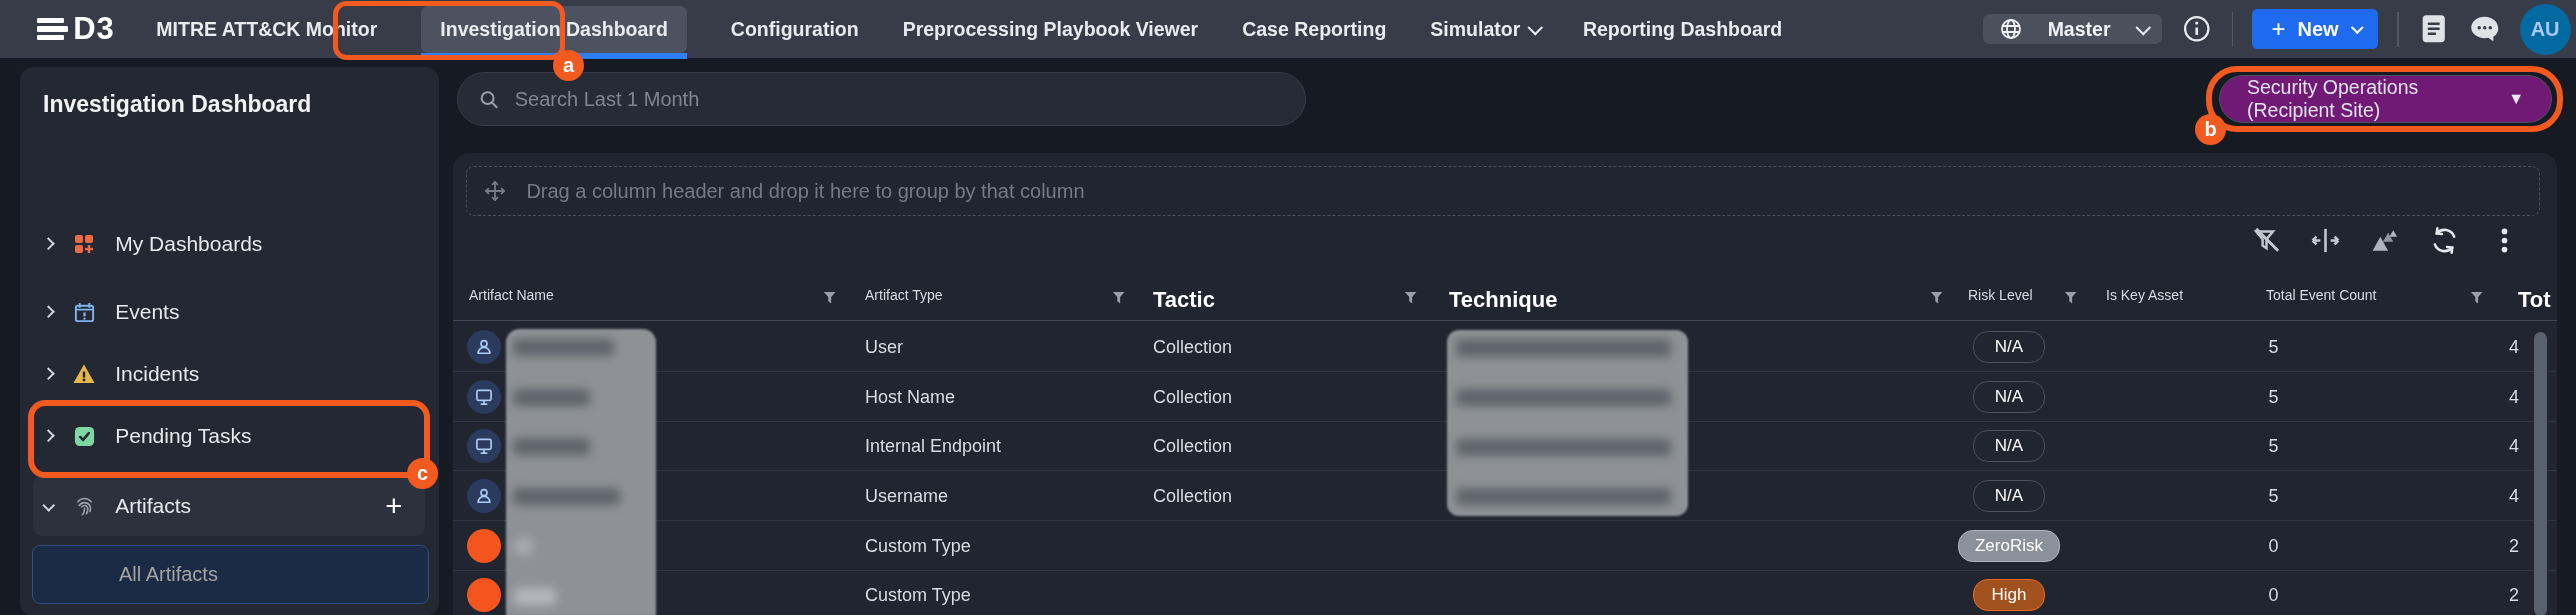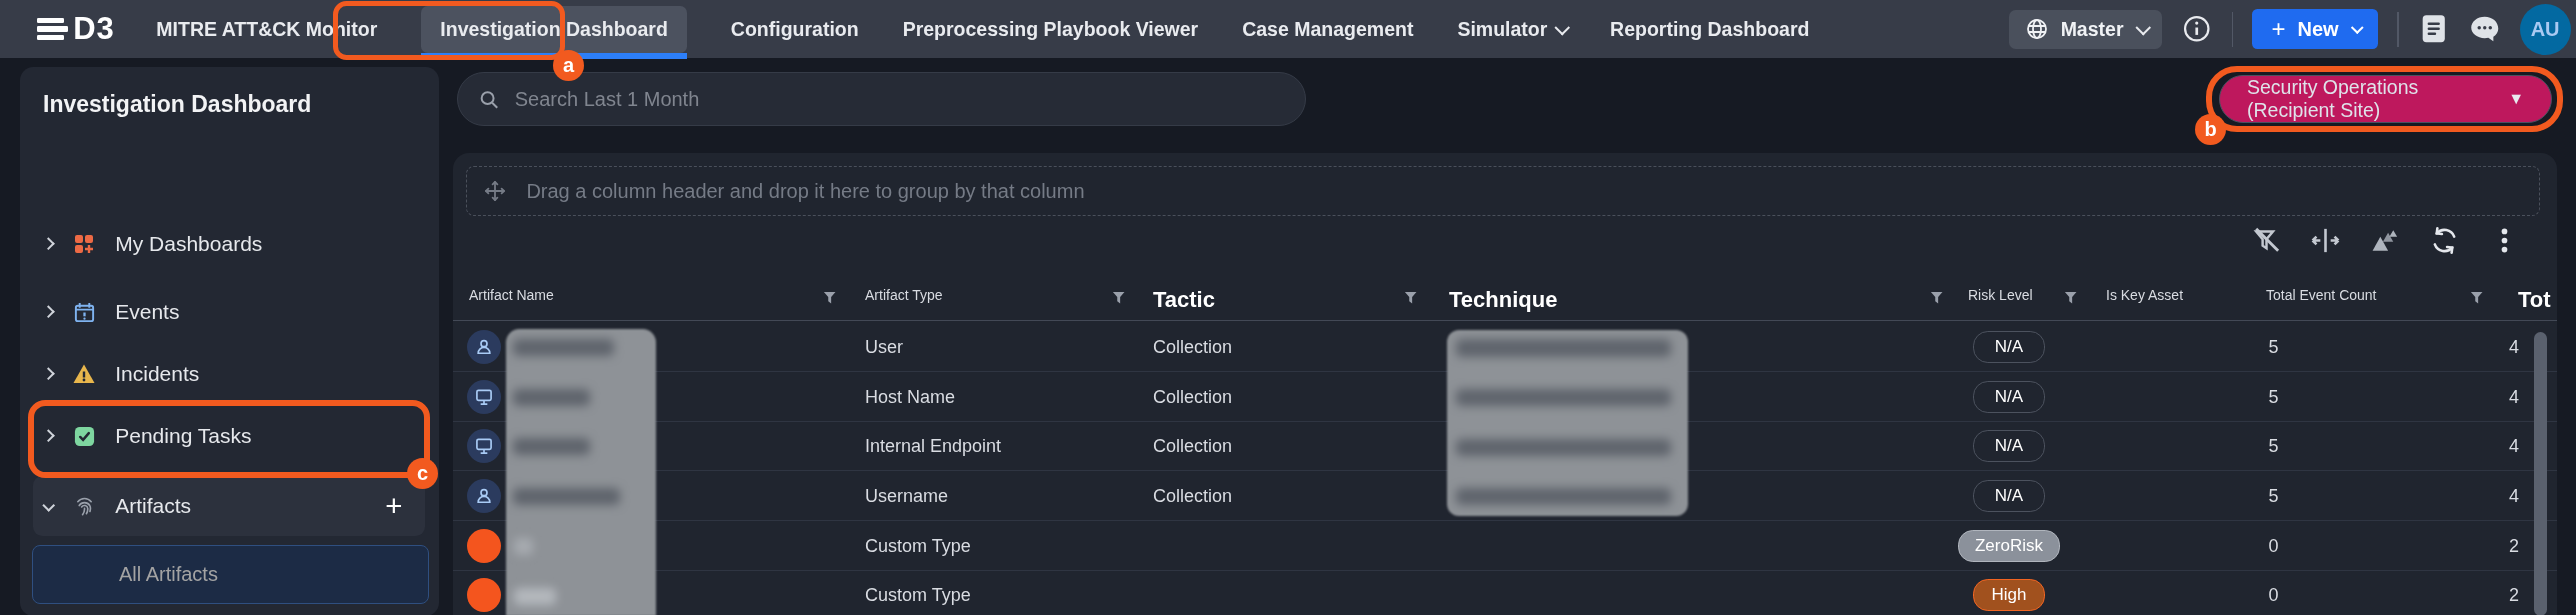--- a/index.html
+++ b/index.html
@@ -11,21 +11,21 @@
   .logo { margin-left:37px; font-size:31px; font-weight:bold; color:#fff; letter-spacing:0.7px; display:flex; align-items:center; gap:1.3px; }
   .logo .e3 { display:inline-flex; flex-direction:column; gap:3.4px; margin-right:4px; }
   .logo .e3 span { display:block; height:5.4px; background:#fff; border-radius:1.3px; }
   .logo .e3 .b1{ width:27px;} .logo .e3 .b2{ width:31px;} .logo .e3 .b3{ width:27px;}
   .nav { display:flex; align-items:center; margin-left:42px; gap:44px; height:100%; }
   .navitem { font-size:19.5px; font-weight:600; color:#e9ebef; white-space:nowrap; cursor:pointer; display:flex; align-items:center; gap:8px; }
   .navitem.active { position:relative; background:#4c525f; border-radius:6.7px; padding:12px 19px; height:47px; }
   .navitem.active .underline { position:absolute; left:0; top:47px; width:100%; height:6px; background:#2d7ff9; }
   .chev { display:inline-block; width:10.7px; height:10.7px; border-right:2px solid #e9ebef; border-bottom:2px solid #e9ebef; transform:rotate(45deg) translateY(-2.7px); }
   .tb-right { margin-left:auto; display:flex; align-items:center; gap:19px; margin-right:5.4px; }
-  .master-pill { display:flex; align-items:center; gap:12px; background:#4a505c; border-radius:6.7px; height:39px; padding:0 16px; font-size:19.5px; font-weight:600; color:#f0f2f5; cursor:pointer; }
+  .master-pill { display:flex; align-items:center; gap:25px; background:#4a505c; border-radius:6.7px; height:30px; padding:0 16px; font-size:19.5px; font-weight:600; color:#f0f2f5; cursor:pointer; }
   .iconbtn { width:32px; height:32px; display:flex; align-items:center; justify-content:center; cursor:pointer; }
   .vdiv { width:1.3px; height:35px; background:#525866; }
   .new-btn { display:flex; align-items:center; gap:12px; background:#1f6bf0; border:none; border-radius:5.4px; height:40px; padding:0 19px; color:#fff; font-size:20px; font-weight:bold; cursor:pointer; font-family:inherit; }
   .new-btn .chev { border-color:#fff; width:8.7px; height:8.7px; }
   .avatar { width:51px; height:51px; border-radius:50%; background:#0369a1; color:#a9c9f2; font-size:20px; font-weight:bold; display:flex; align-items:center; justify-content:center; }
 
   
   .sidebar { position:absolute; left:20px; top:67px; width:419px; height:549px; background:#232833; border-radius:13.4px; }
   .sb-title { position:absolute; left:23px; top:24px; font-size:23px; font-weight:bold; color:#f2f3f5; }
   .sb-item { position:absolute; left:13.4px; width:392px; height:56px; display:flex; align-items:center; gap:17.4px; padding-left:10.7px; font-size:21px; color:#e6e8ec; cursor:pointer; }
@@ -36,21 +36,21 @@
   .it-dash { top:149px; } .it-events { top:217px; } .it-incid { top:279px; } .it-pend { top:341px; }
   .it-artif { top:409px; background:#2c313d; border-radius:9.4px; height:60px; }
   .sb-sub { position:absolute; left:12px; width:397px; height:59px; display:flex; align-items:center; padding-left:86px; font-size:20px; cursor:pointer; }
   .sub-all { top:478px; background:#1c2b45; border:1.3px solid #2f4f80; border-radius:8px; color:#a3a3a3; }
   .sub-risky { top:541px; color:#eef0f3; }
 
   
   .search-pill { position:absolute; left:457px; top:72px; width:849px; height:54px; background:#262b36; border:0.7px solid #353b47; border-radius:27px; display:flex; align-items:center; gap:14.8px; padding:0 20px; }
   .search-pill input { background:transparent; border:none; outline:none; color:#d8dbe1; font-size:20px; font-family:inherit; width:100%; }
   .search-pill input::placeholder { color:#80858f; }
-  .site-select { position:absolute; left:2219px; top:75px; width:333px; height:48px; background:#be185d; border:0.7px solid #4a5160; border-radius:24px; display:flex; align-items:center; font-size:19.5px; color:#dfe3ea; padding:0 27px; cursor:pointer; }
+  .site-select { position:absolute; left:2219px; top:75px; width:333px; height:48px; background:#701a75; border:0.7px solid #4a5160; border-radius:24px; display:flex; align-items:center; font-size:19.5px; color:#dfe3ea; padding:0 27px; cursor:pointer; }
   .site-select .caret { margin-left:auto; font-size:16px; color:#e8eaee; }
 
   .main-card { position:absolute; left:453px; top:153px; width:2104px; height:463px; background:#20252f; border-radius:16px 16px 0 0; }
   .groupzone { position:absolute; left:13.4px; top:13.4px; width:2074px; height:50px; border:1.3px dashed #4a505b; border-radius:8px; display:flex; align-items:center; gap:19px; padding:0 16px; color:#757b86; font-size:20px; }
   .toolbar { position:absolute; right:36px; top:70px; display:flex; align-items:center; gap:25.5px; }
   .toolbar .iconbtn { width:34px; height:34px; }
 
   .thead { position:absolute; left:0; top:129px; width:2104px; height:39px; border-bottom:1.3px solid #434956; }
   .th { position:absolute; top:5.4px; font-size:14px; font-weight:500; color:#d9dce2; white-space:nowrap; }
   .th.bold { font-weight:bold; color:#ffffff; font-size:22px; }
@@ -108,21 +108,21 @@
         <span>Investigation Dashboard</span>
         <span class="underline"></span>
       </div>
     <div class="navitem">
         <span>Configuration</span>
       </div>
     <div class="navitem">
         <span>Preprocessing Playbook Viewer</span>
       </div>
     <div class="navitem">
-        <span>Case Management</span>
+        <span>Case Reporting</span>
       </div>
     <div class="navitem">
         <span>Simulator</span>
         <span class="chev"></span>
       </div>
     <div class="navitem">
         <span>Reporting Dashboard</span>
       </div>
   </div>
   <div class="tb-right">

